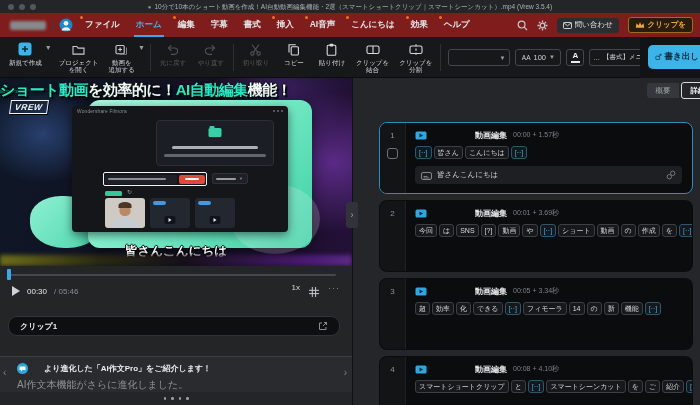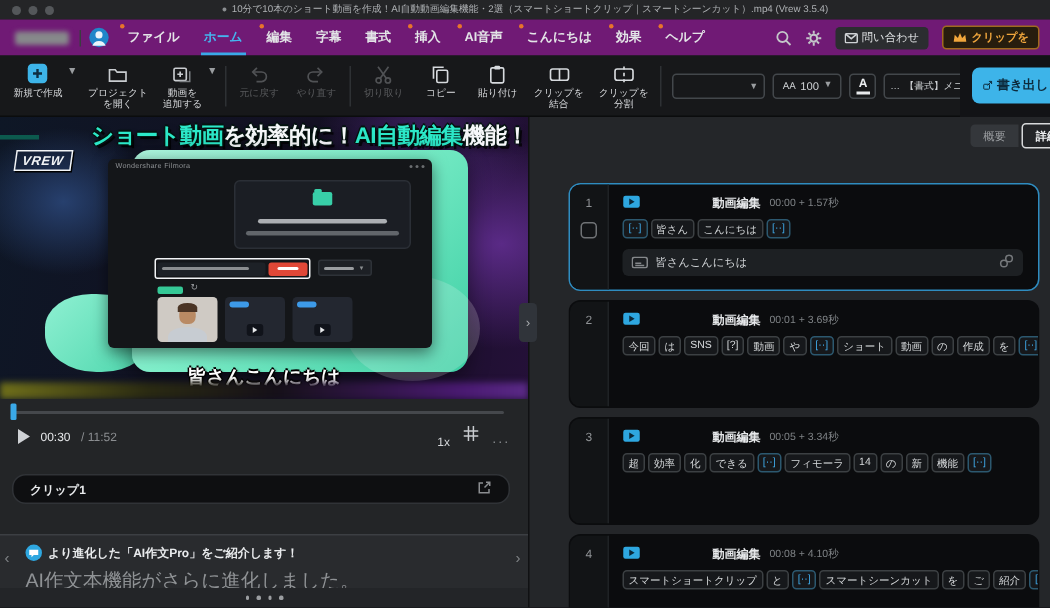--- a/index.html
+++ b/index.html
@@ -9,21 +9,21 @@
 
   
   .titlebar { position:absolute; left:0; top:0; width:700px; height:13px; background:#242527; }
   .traffic { position:absolute; left:8px; top:4px; display:flex; gap:5px; }
   .tl { width:6px; height:6px; border-radius:50%; background:#54575a; }
   .wtitle { position:absolute; left:0; right:0; top:0; height:13px; line-height:13px;
     text-align:center; font-size:6.5px; color:#aeb1b4; white-space:nowrap; }
   .dirty { margin-right:3px; color:#8b8e91; font-size:6px; }
 
   
-  .menubar { position:absolute; left:0; top:13px; width:700px; height:24px; background:#701a75;
+  .menubar { position:absolute; left:0; top:13px; width:700px; height:24px; background:#7f1d1d;
     display:flex; align-items:center; padding-left:10px;justify-content:center; }
   .acct-blur { width:36px; height:9px; background:#87898b; border-radius:2px; filter:blur(1.6px); }
   .acct-sep { width:1px; height:11px; background:#3a3d40; margin:0 5px 0 7px; }
   .avatar { width:14px; height:14px; margin-right:4px; }
   .menus { display:flex; height:24px; }
   .mitem { position:relative; padding:0 8px; display:flex; align-items:center; font-size:8.5px;
     font-weight:bold; color:#e3e5e7; cursor:default; }
   .mitem .mdot { position:absolute; top:3px; left:3px; width:3px; height:3px; border-radius:50%; background:#e8742b; }
   .mitem.active { color:#45b4ee; }
   .mitem.active::after { content:""; position:absolute; left:6px; right:6px; bottom:0; height:2px; background:#3aa9e8; }
@@ -73,21 +73,21 @@
 
   
   .preview { position:absolute; left:0; top:0; width:352px; height:188px; overflow:hidden;
     background:
       radial-gradient(90px 70px at 12% 30%, #27406e 0%, rgba(20,25,45,0) 70%),
       radial-gradient(130px 100px at 95% 45%, #5a2a86 0%, rgba(30,15,50,0) 70%),
       radial-gradient(100px 80px at 80% 8%, #3a1f5e 0%, rgba(30,15,50,0) 70%),
       linear-gradient(100deg,#0e1726 0%,#131022 55%,#241038 100%); }
   .glowstrip { position:absolute; left:0; bottom:0; width:100%; height:11px; filter:blur(2px);
     background:linear-gradient(90deg,#6e6e1a,#2a2a12 28%,#151018 52%,#4a1a72 88%,#5a2a86); }
-  .headline { position:absolute; left:0; right:0; top:3px; text-align:right; font-weight:800;
+  .headline { position:absolute; left:0; right:0; top:3px; text-align:left; font-weight:800;
     font-size:15px; white-space:nowrap; letter-spacing:-.5px; }
   .hseg { text-shadow:-1px 0 #04140f,1px 0 #04140f,0 -1px #04140f,0 1px #04140f,2px 2px 0 rgba(0,0,0,.75),2px 3px 4px rgba(0,0,0,.5); }
   .hseg.teal { color:#2ce9c9; } .hseg.white { color:#f5f7f9; }
   .hline { position:absolute; left:0; top:12px; width:26px; height:3px; background:#0c5a4e; }
   .vlogo { position:absolute; left:10px; top:22px; padding:1px 4px; border:1.5px solid #f2f4f6;
     color:#f2f4f6; font-size:8.5px; font-weight:bold; font-style:italic; transform:skewX(-8deg);
     box-shadow:1px 1px 0 #000; letter-spacing:.5px; }
   .mintleaf { position:absolute; left:30px; top:118px; width:72px; height:52px;
     background:linear-gradient(135deg,#8ff0d2,#4cd6ac); border-radius:45% 55% 50% 50%; }
   .mint { position:absolute; left:88px; top:22px; width:224px; height:148px; border-radius:12px;
@@ -139,36 +139,36 @@
   .collapse-handle { position:absolute; left:346px; top:124px; width:12px; height:26px; background:#30343a;
     border-radius:3px; color:#a6a9ac; font-size:9px; display:flex; align-items:center; justify-content:center; z-index:5; }
 
   
   .tltrack { position:absolute; left:10px; right:16px; top:196px; height:2px; background:#45484c; border-radius:1px; }
   .playhead { position:absolute; left:7px; top:191px; width:4px; height:11px; background:#3aa9e8; border-radius:1px; }
   .transport { position:absolute; left:12px; right:12px; top:205px; height:16px; }
   .tleft { position:absolute; left:0; top:0; display:flex; align-items:center; gap:7px; height:16px; }
   .playtri { width:0; height:0; border-left:8px solid #cfd2d5; border-top:5px solid transparent; border-bottom:5px solid transparent; }
   .tcur { font-size:8px; color:#e8eaec; } .ttot { font-size:8px; color:#8b8e91; }
-  .tright { position:absolute; right:0; top:0; display:flex; align-items:flex-end; gap:9px; height:16px; }
+  .tright { position:absolute; right:0; top:0; display:flex; align-items:flex-start; gap:9px; height:16px; }
   .speed { font-size:8px; color:#d4d7da; } .more { font-size:9px; color:#8b8e91; letter-spacing:1px; }
 
   .clipbar { position:absolute; left:8px; right:12px; top:238px; height:20px; background:#0e0f11;
     border:1px solid #303337; border-radius:9px; display:flex; align-items:center;
     justify-content:space-between; padding:0 11px; }
   .clipbar .lbl { font-size:8px; font-weight:bold; color:#e9ebed; }
 
   
   .notice { position:absolute; left:0; right:0; top:278px; height:36px; background:#292b2e; border-top:1px solid #3c3f43; }
   .notice .lchev { position:absolute; left:3px; top:10px; color:#7e8184; font-size:10px; }
   .notice .rchev { position:absolute; right:5px; top:10px; color:#7e8184; font-size:10px; }
-  .nrow1 { position:absolute; left:17px; top:6px; display:flex; align-items:center; gap:4px; }
+  .nrow1 { position:absolute; left:17px; top:6px; display:flex; align-items:center; gap:16px; }
   .bubble { width:11px; height:11px; border-radius:50%; background:#2ea7e0; display:flex; align-items:center; justify-content:center; }
   .ntitle { font-size:8px; font-weight:bold; color:#e9ebed; white-space:nowrap; }
-  .nbody { position:absolute; left:17px; top:21px; font-size:13px; color:#8f9295; white-space:nowrap; }
+  .nbody { position:absolute; left:17px; top:21px; font-size:10px; color:#8f9295; white-space:nowrap; }
   .dotsrow { position:absolute; left:0; right:0; top:314px; height:13px; background:#232528;
     display:flex; align-items:center; justify-content:center; gap:5px; }
   .pdot { width:2.5px; height:2.5px; border-radius:50%; background:#9b9ea1; }
 
   
   .ptabs { position:absolute; left:294px; top:4px; display:flex; align-items:flex-start; }
   .ptab { width:32px; height:15px; margin-top:1px; background:#34373b; border-radius:3px 0 0 3px;
     color:#9fa2a5; font-size:7.5px; display:flex; align-items:center; justify-content:center; }
   .ptab.active { width:34px; height:17px; margin-top:0; margin-left:2px; background:#232528;
     border:1.5px solid #d7d9db; border-radius:3px; color:#eff1f3; font-weight:bold; }
@@ -491,21 +491,21 @@
         <div class="glowstrip"></div>
       </div>
 
       <div class="tltrack"></div>
       <div class="playhead"></div>
 
       <div class="transport">
         <div class="tleft">
           <span class="playtri"></span>
           <span class="tcur">00:30</span>
-          <span class="ttot">/ 11:52</span>
+          <span class="ttot">/ 05:46</span>
         </div>
         <div class="tright">
           <span class="speed">1x</span>
           <span>
             <svg width="10" height="10" viewBox="0 0 10 10">
                 <path d="M3.3 0v10M6.6 0v10M0 3.3h10M0 6.6h10" stroke="#c9ccd0" stroke-width="1"></path>
               </svg>
           </span>
           <span class="more">···</span>
         </div>

